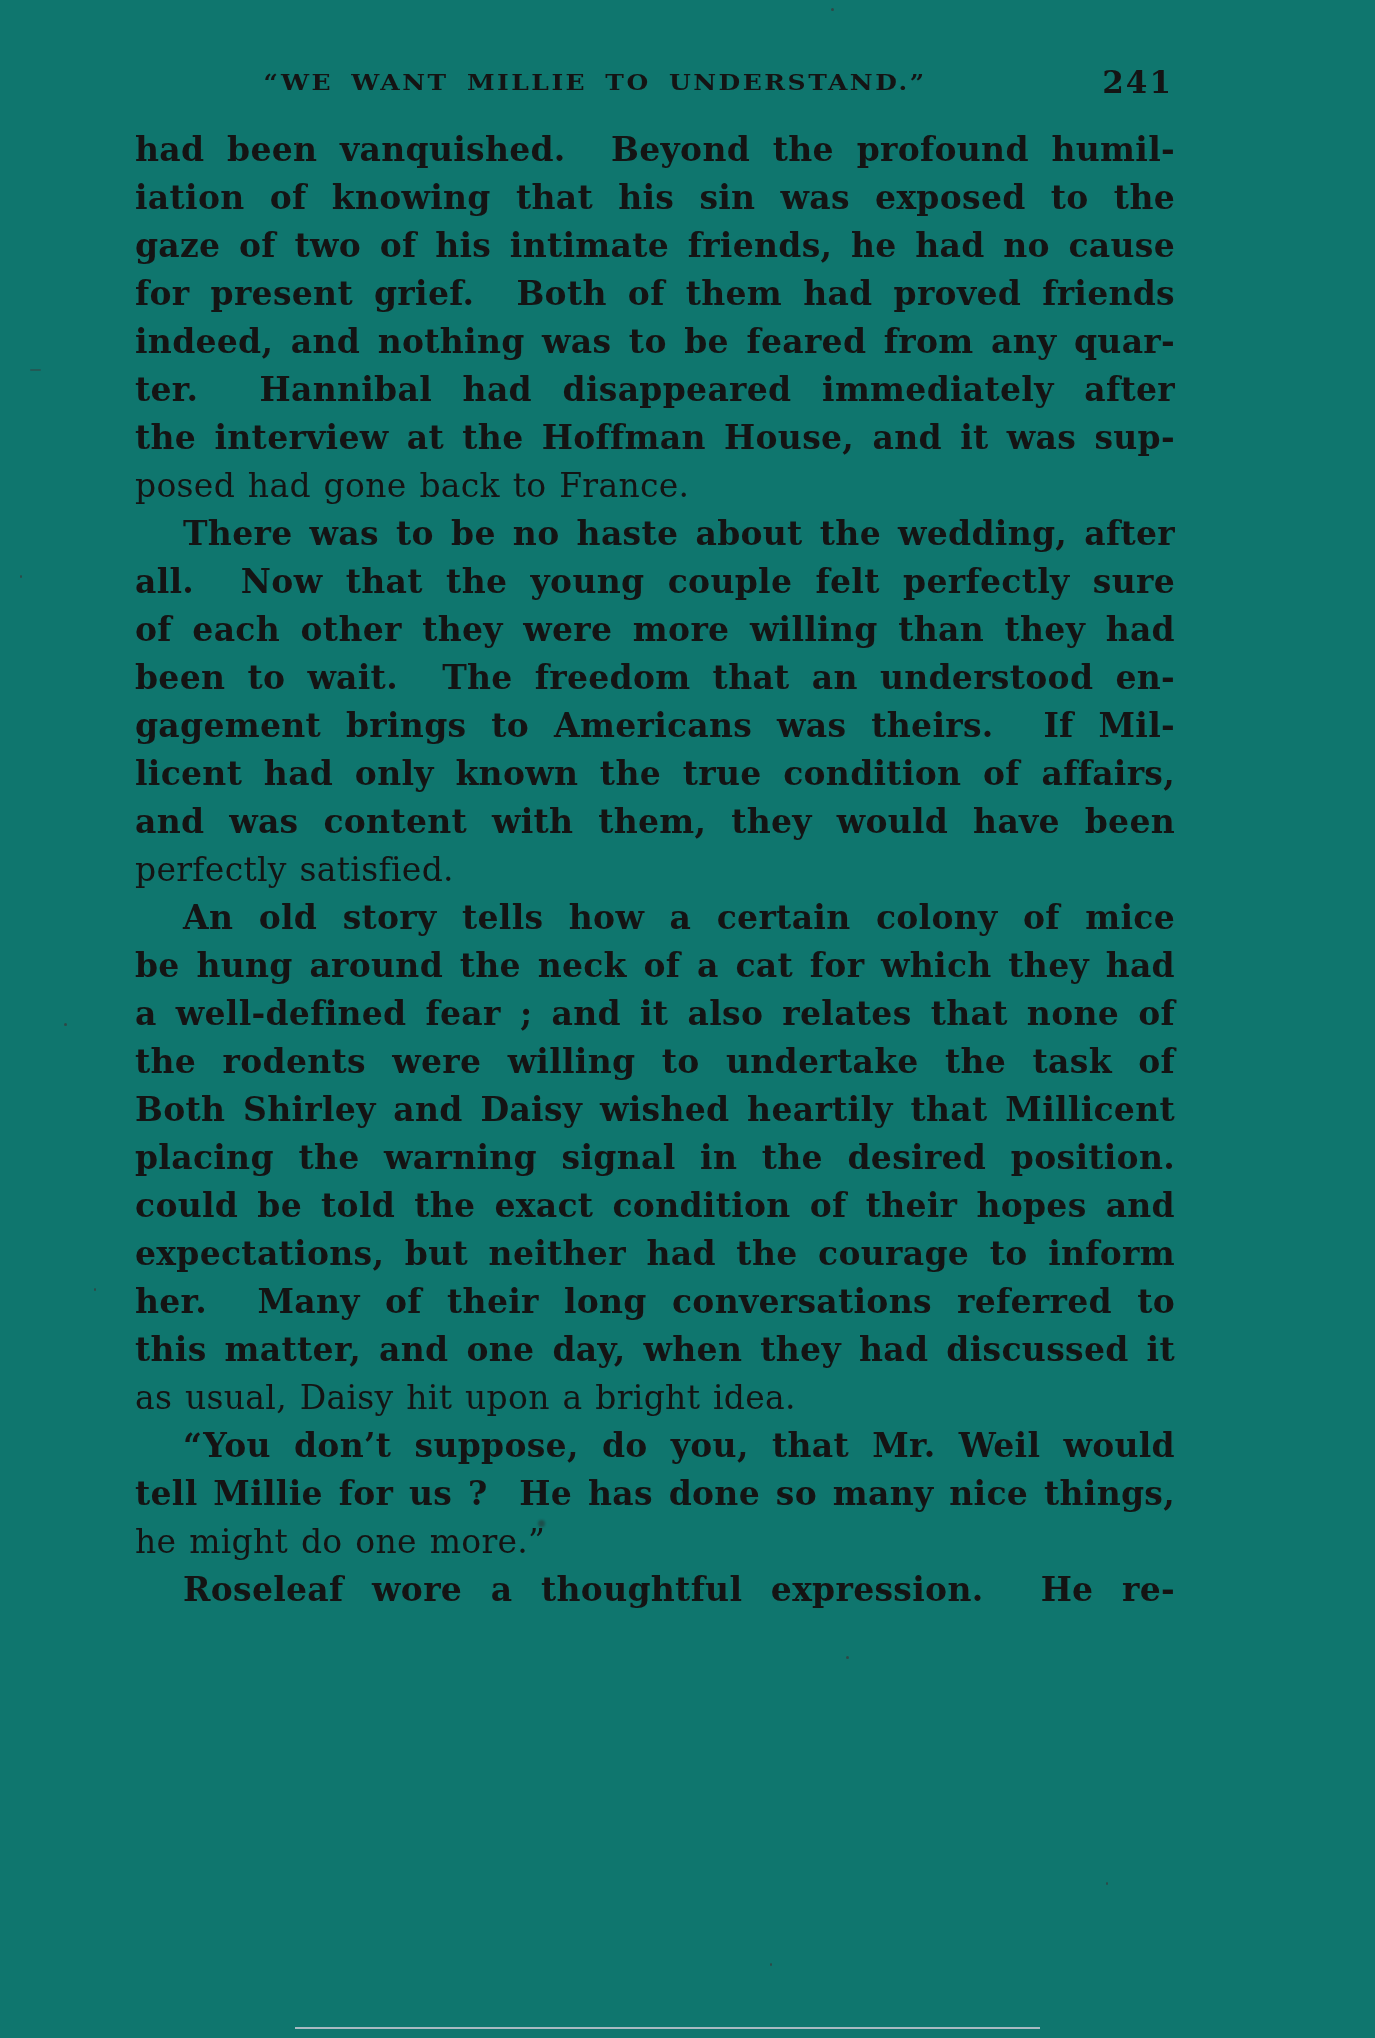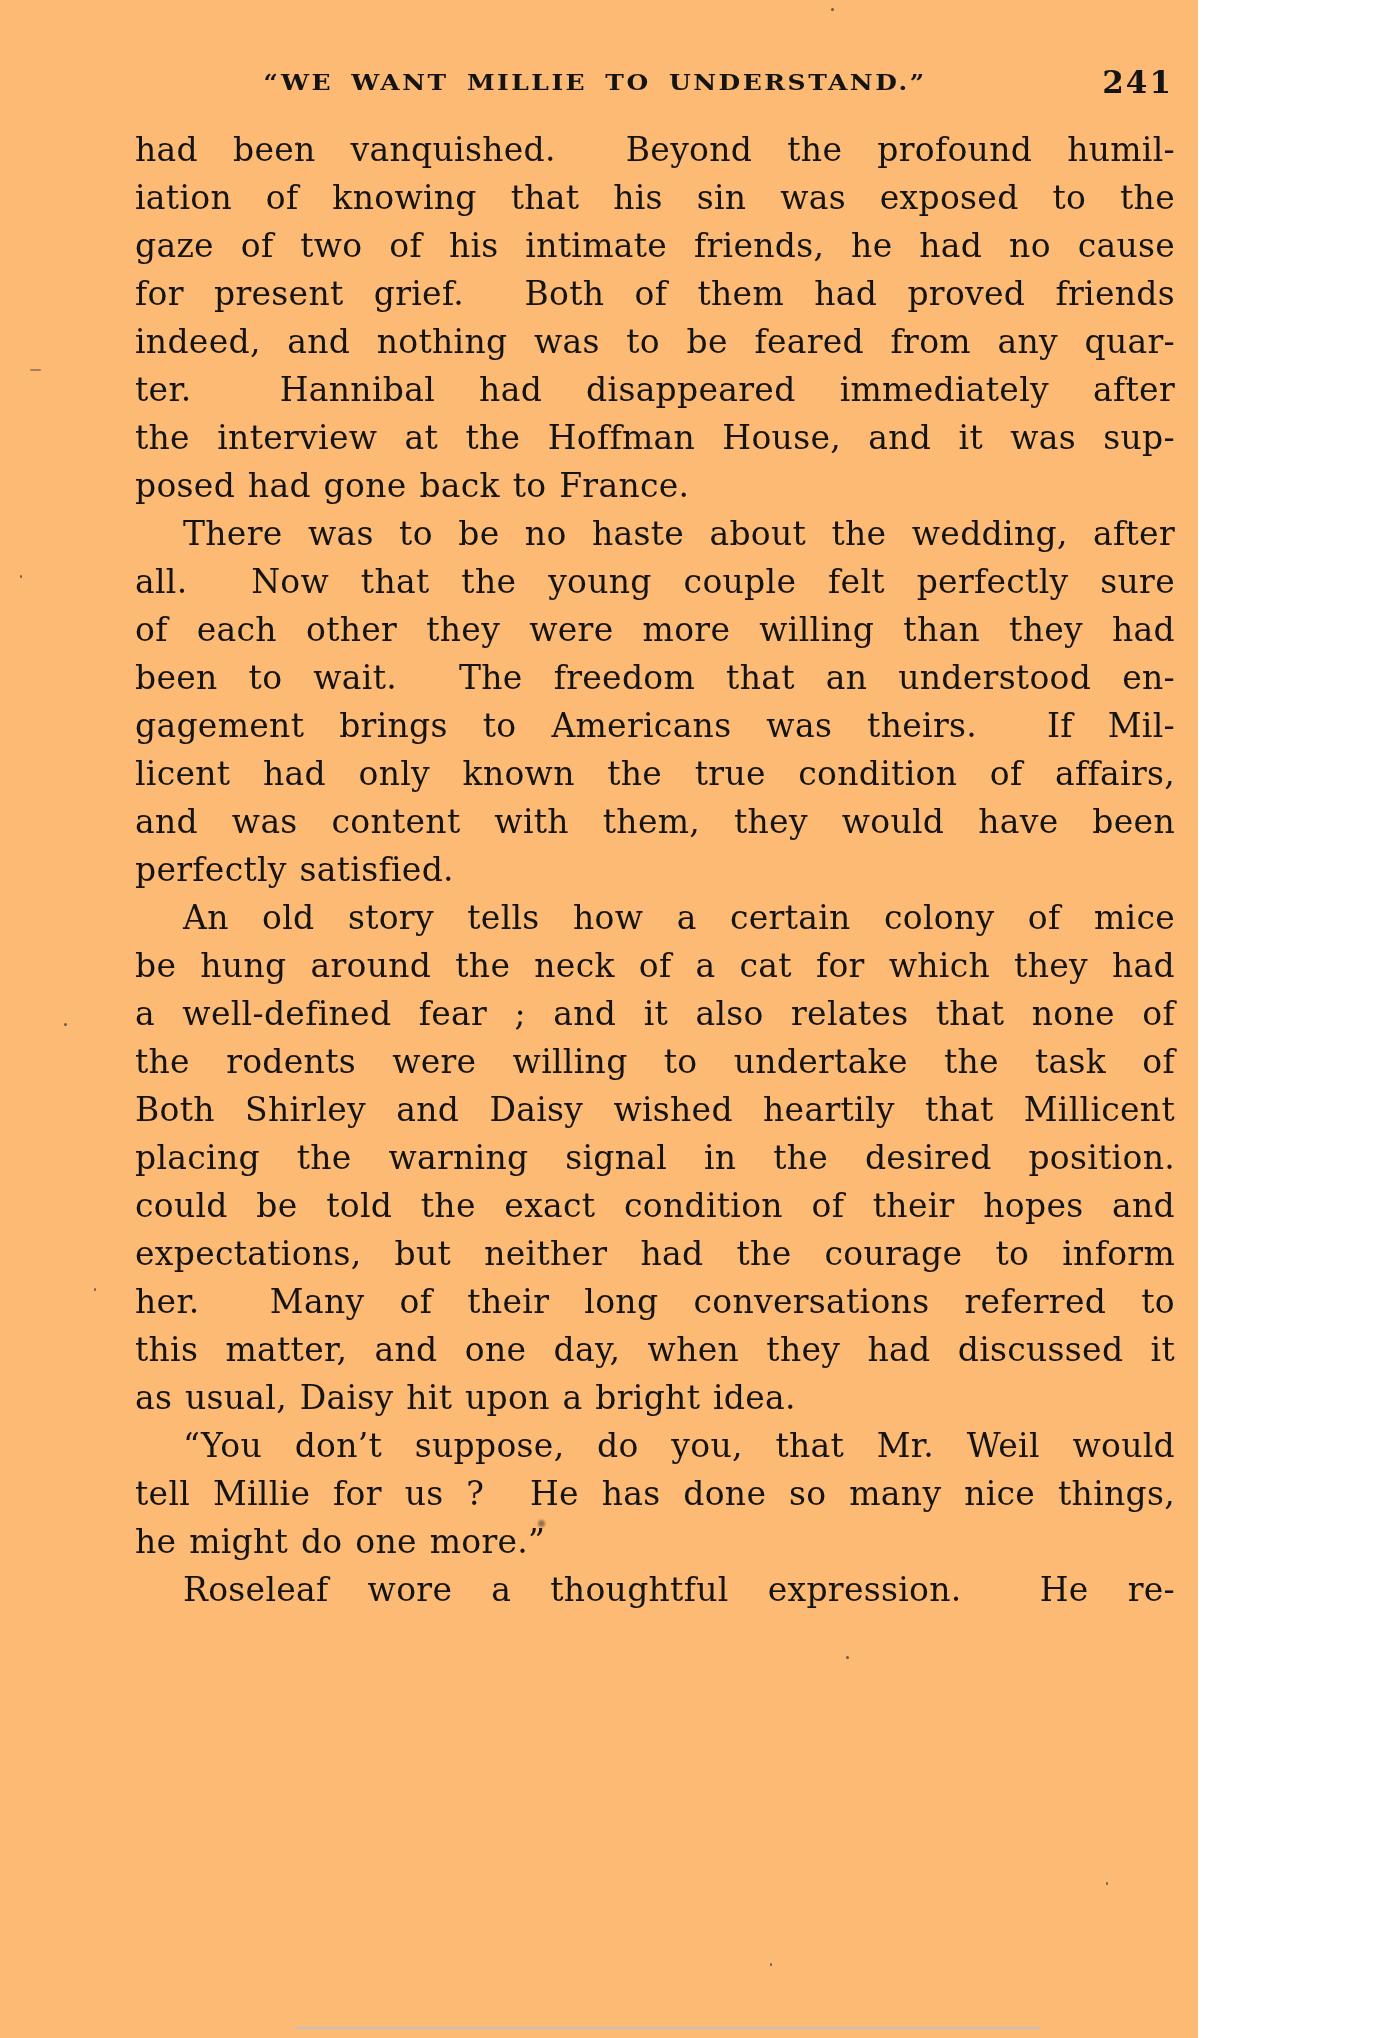--- a/index.html
+++ b/index.html
@@ -2,23 +2,23 @@
 <html><head>
 <meta charset="utf-8">
 <style>
   html, body {
     margin: 0;
     padding: 0;
     background: #ffffff;
   }
   .page {
     position: relative;
-    width: 1198px;
+    width: 1375px;
     height: 2038px;
-    background: #fdba74;
+    background: #0f766e;
     overflow: hidden;
     font-family: "DejaVu Serif", "Liberation Serif", serif;
     color: #141414;
   }
   .page-header {
     position: absolute;
     top: 68px;
     left: 135px;
     width: 1040px;
     height: 42px;
@@ -54,20 +54,21 @@
     font-size: 33px;
     line-height: 48px;
     height: 48px;
     letter-spacing: 0.3px;
     word-spacing: 2px;
     text-align: left;
   }
   .line.full {
     text-align: justify;
     text-align-last: justify;
+    font-weight: bold;
   }
   .line.indent {
     text-indent: 48px;
   }
   .speck {
     position: absolute;
     background: #3a3a3a;
     border-radius: 50%;
     opacity: 0.75;
   }

